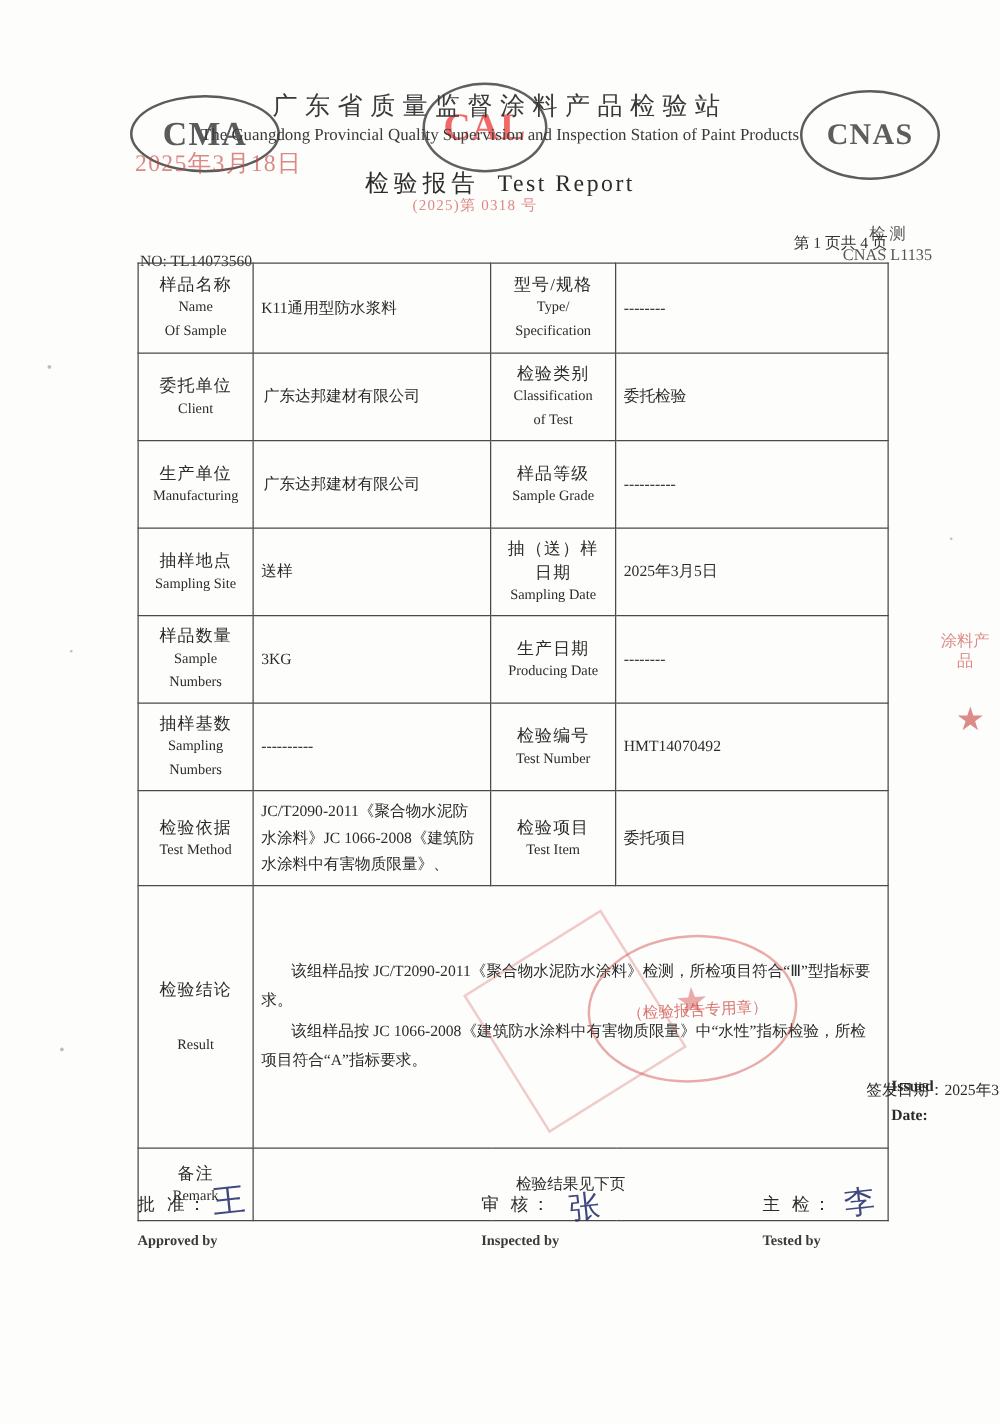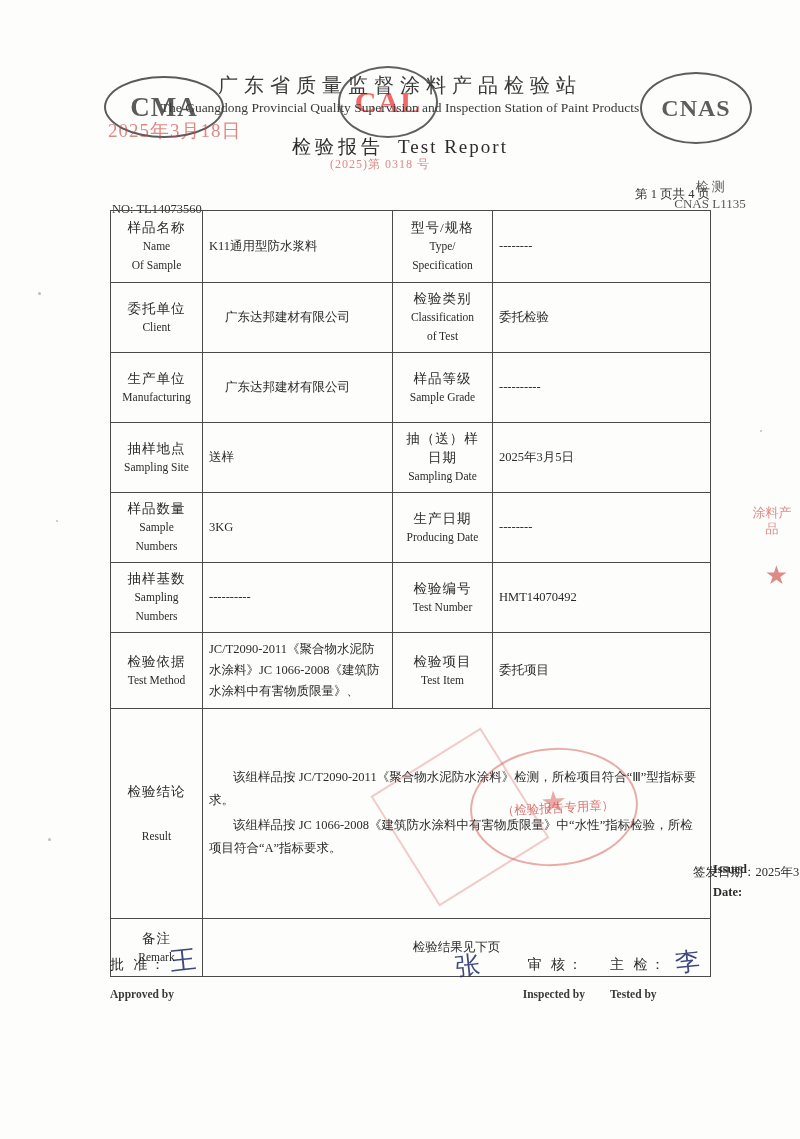--- a/index.html
+++ b/index.html
@@ -123,21 +123,21 @@
     color: #2b2b2b;
   }
   td.lbl {
     text-align: center; line-height: 19px; width: 92px;
   }
   td.lbl .cn { display:block; font-size: 13.5px; letter-spacing: 1px; }
   td.lbl .en { display:block; font-size: 11.5px; font-family:"Liberation Serif", serif; }
   td.val {
     font-size: 13px; color:#2b2b2b;
   }
-  td.val.left { text-align: left; padding-left: 22px; }
+  td.val.left { text-align: left; padding-left: 8px; }
 
   .row-h1 { height: 72px; }
   .row-h2 { height: 70px; }
   .row-method { height: 62px; }
   .row-result { height: 210px; }
   .row-remark { height: 58px; }
 
   .method-text {
     text-align: left; font-size: 12.5px; line-height: 21px; padding: 0 6px;
   }
@@ -157,21 +157,21 @@
   
   .sigs {
     position: absolute; left: 110px; top: 955px; width: 600px; height: 70px;
   }
   .sig {
     position:absolute; width: 200px;
   }
   .sig .cn { font-size: 14px; letter-spacing: 3px; color:#2b2b2b; }
   .sig .en { font-size: 11.5px; color:#3a3a3a; margin-top: 14px; display:block;font-weight:bold; }
   .sig.a { left: 0; }
-  .sig.b { left: 275px; text-align: right; }
+  .sig.b { left: 275px; }
   .sig.c { left: 500px; }
   .ink {
     position:absolute; color:#1f2a6b; font-family:"Liberation Serif", serif;
     font-size: 26px; opacity:.85; transform: rotate(-6deg);
   }
   .ink1 { left: 60px; top: -12px; }
   .ink2 { left: 345px; top: -6px; font-size:25px; }
   .ink3 { left: 565px; top: -10px; font-size:25px; }
 </style>
 </head>

